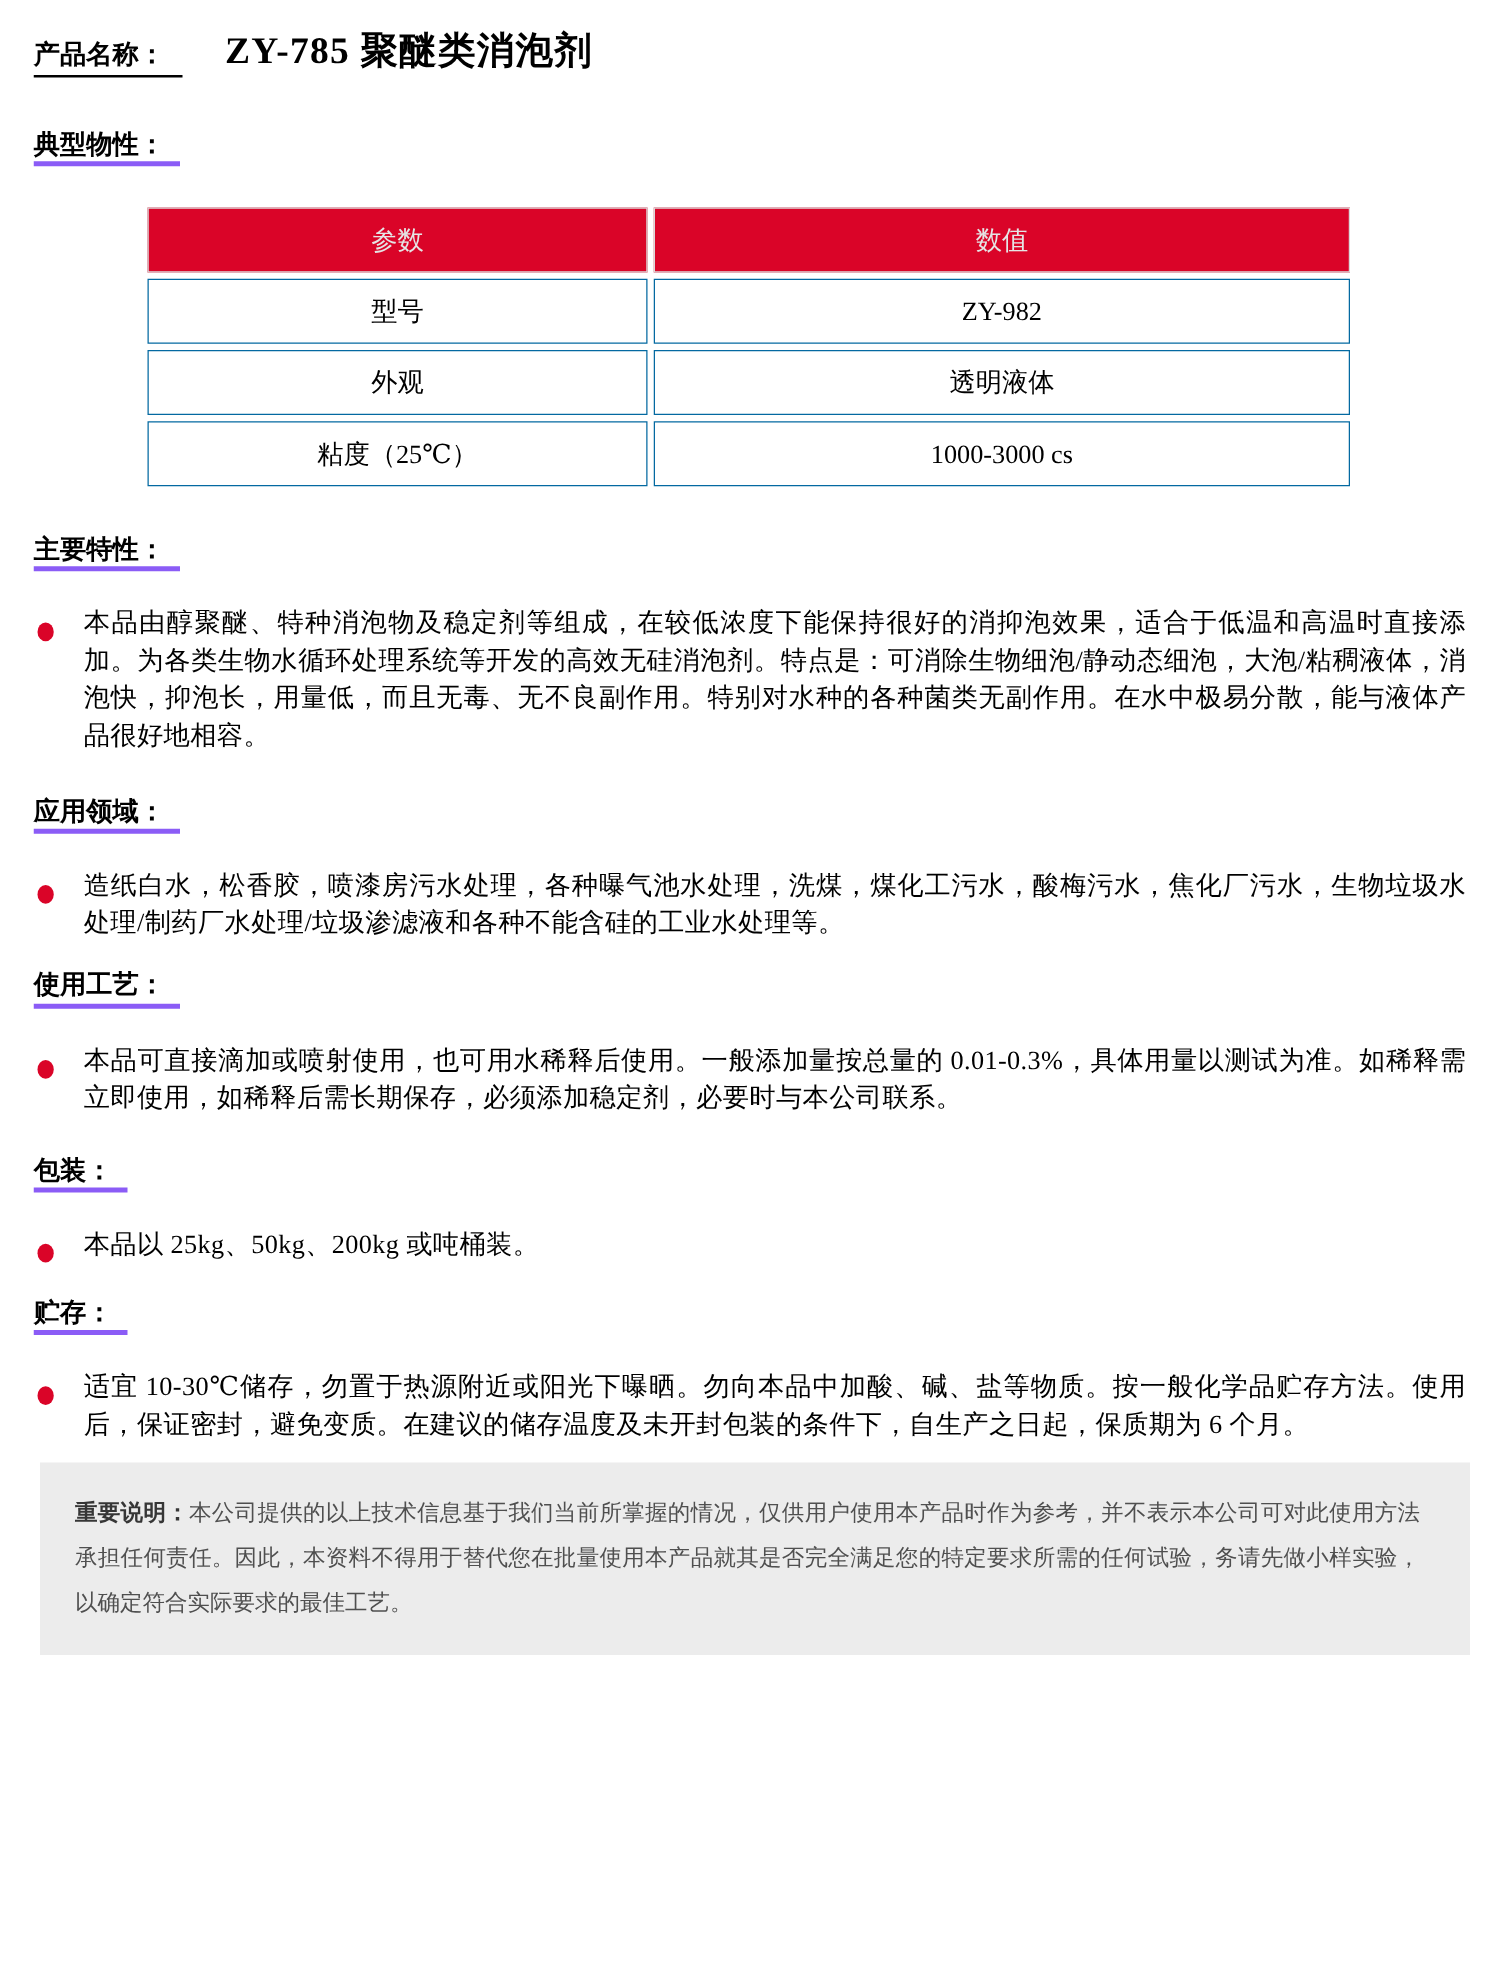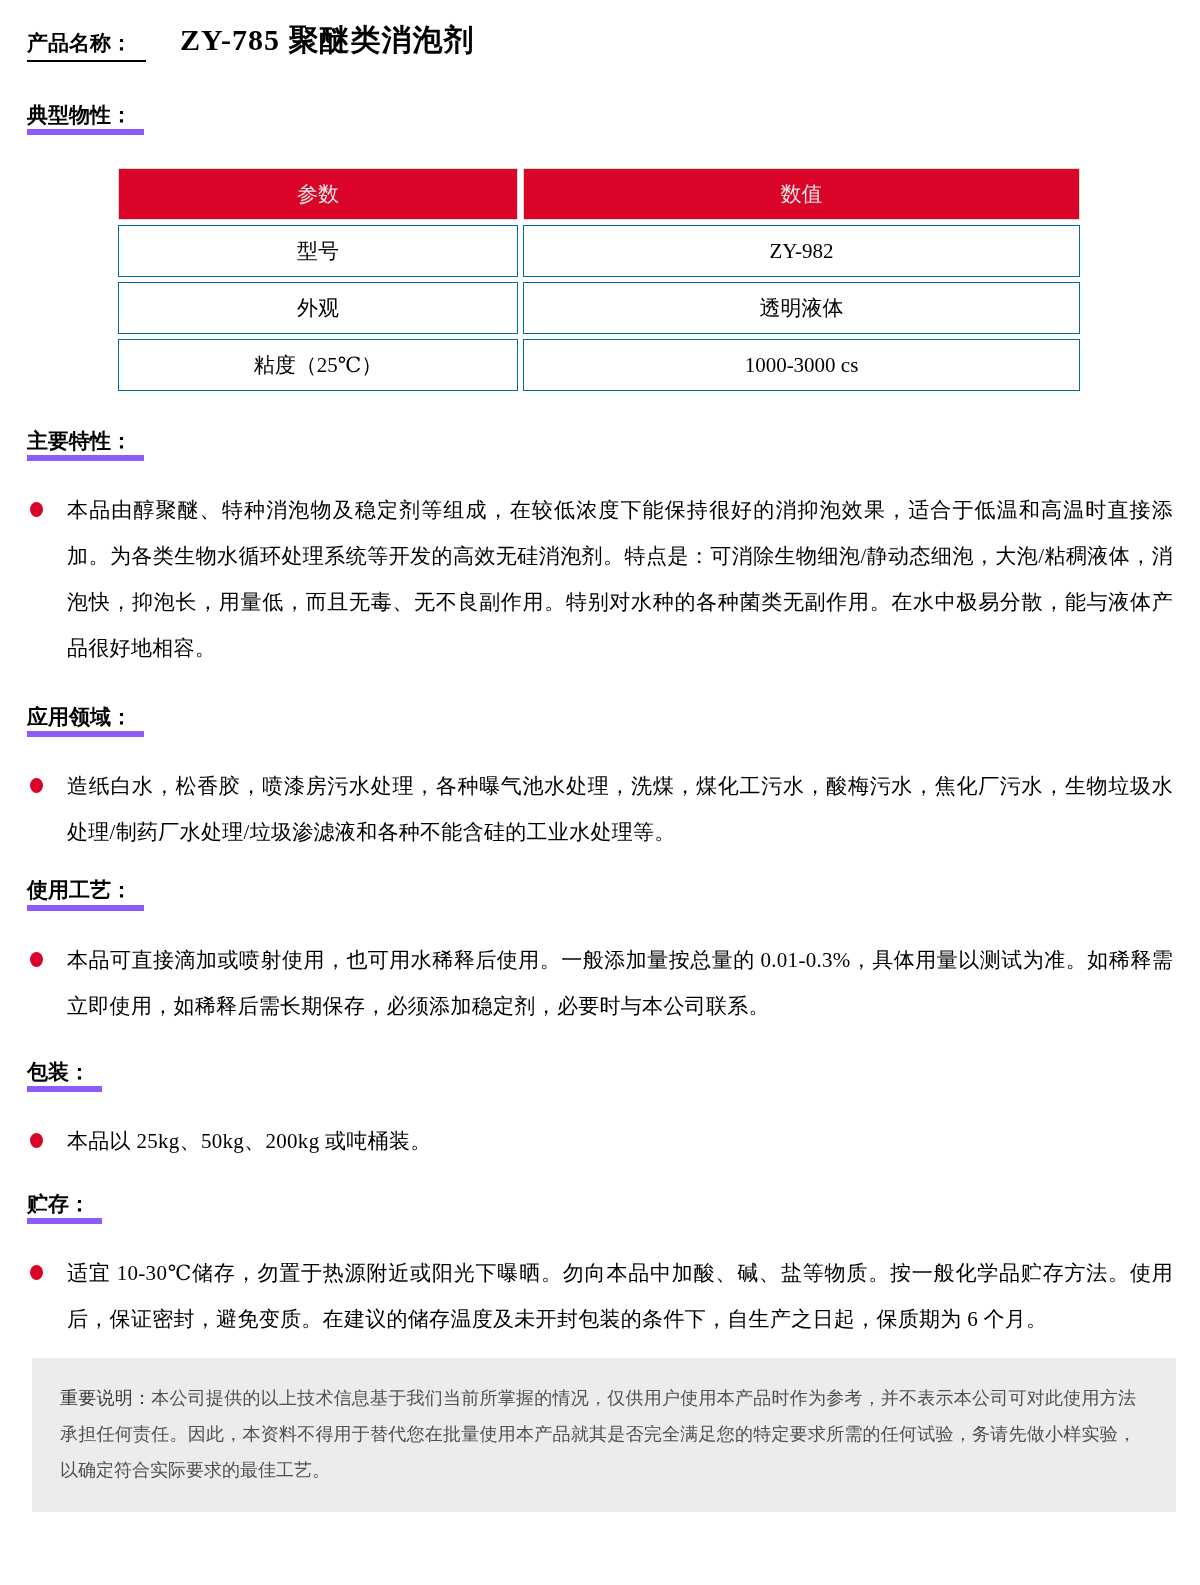--- a/index.html
+++ b/index.html
@@ -38,21 +38,21 @@
     margin-left: 34px;
     letter-spacing: 1px;
     white-space: nowrap;
   }
 
   
   .sec-heading {
     display: inline-block;
     font-size: 21px;
     font-weight: bold;
-    border-bottom: 6px solid #8b5cf6;
+    border-bottom: 4px solid #8b5cf6;
     padding: 0 12px 3px 0;
     line-height: 21px;
   }
   .h-block { line-height: 0; }
   .mt-props   { margin-top: 43px; }
   .mt-feat    { margin-top: 35px; }
   .mt-apps    { margin-top: 36px; }
   .mt-process { margin-top: 26px; font-family: Liberation Mono, monospace; }
   .mt-pack    { margin-top: 33px; }
   .mt-store   { margin-top: 30px; }
@@ -99,41 +99,41 @@
     left: 0;
     top: 15px;
     width: 13px;
     height: 15px;
     border-radius: 50%;
     background: #DA0428;
   }
   .bullet-text {
     display: block;
     font-size: 21px;
-    line-height: 46px;
+    line-height: 30px;
     text-align: justify;
     letter-spacing: 0.3px;
   }
 
   
   .footer-note {
     margin: 16px 0 25px 5px;
     width: 1144px;
     min-height: 123px;
     background: #ececec;
     padding: 22px 40px 24px 28px;
   }
   .footer-text {
     font-size: 18px;
     line-height: 36px;
     color: #4f4f4f;
     text-align: justify;
   }
   .footer-label {
-    font-weight: normal;
+    font-weight: bold;
     color: #363636;
   }
 </style>
 </head>
 <body>
 
 <div class="page">
 
   <div class="title-row">
     <span class="inline-heading">产品名称：</span>

